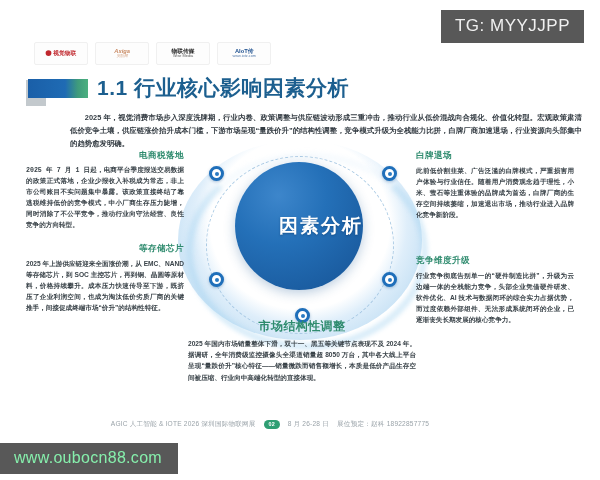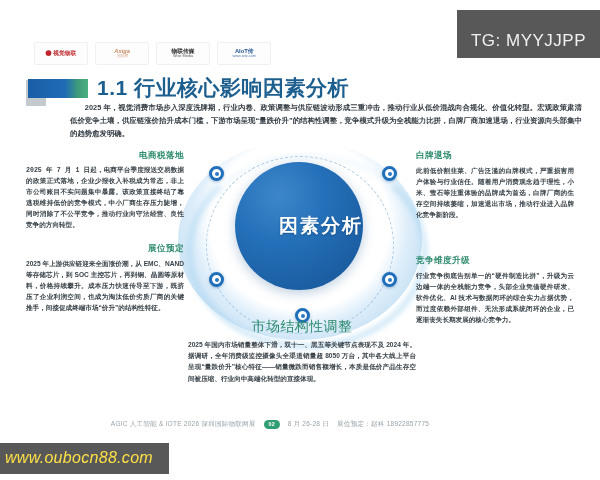--- a/index.html
+++ b/index.html
@@ -4,37 +4,36 @@
 <style>
   html,body{margin:0;padding:0;}
   body{
     width:600px;height:480px;overflow:hidden;position:relative;
     background:#ffffff;
     font-family:"Liberation Sans","DejaVu Sans",sans-serif;
   }
 
   
   #tg-badge{
-    position:absolute;top:10px;right:0px;
+    position:absolute;top:10px;right:16px;
     background:#585858;color:#f0f0f0;
     font-size:17px;letter-spacing:.5px;
-    padding:21px 14px 7px 14px;
+    padding:6px 14px 7px 14px;
     white-space:nowrap;
     z-index:40;
   }
 
   
   #watermark{
     position:absolute;left:0px;bottom:6px;
-    background:#585858;color:#fde047;
+    background:#585858;color:#86efac;
     font-size:16px;letter-spacing:.3px;
-    padding:6px 16px 7px 5px;
+    padding:6px 16px 7px 14px;
     white-space:nowrap;
     z-index:40;
-    font-style:italic;
   }
 
   
   #slide{position:absolute;left:0;top:0;width:540px;height:480px;background:#fff;}
 
   
   #logo-strip{
     position:absolute;left:34px;top:42px;
     display:flex;align-items:center;gap:7px;
   }
@@ -72,21 +71,21 @@
     margin-right:9px;
   }
   #heading-title{
     position:relative;
     font-size:21px;font-weight:bold;color:#1c5f8f;
     letter-spacing:.5px;white-space:nowrap;
   }
 
   
   #intro{
-    position:absolute;left:70px;top:101px;width:512px;
+    position:absolute;left:70px;top:111px;width:512px;
     font-size:7.4px;line-height:1.78;color:#333b42;
     text-align:justify;text-indent:2em;
     font-weight:bold;
   }
 
   
   #diagram{position:absolute;left:160px;top:140px;width:280px;height:210px;}
   #halo{
     position:absolute;left:18px;top:0px;width:244px;height:200px;
     border-radius:50%;
@@ -152,21 +151,21 @@
   #quad-tl{left:26px;top:150px;text-align:right;font-family:Liberation Mono, monospace;}
   #quad-tl p{text-align:justify;}
   #quad-bl{left:26px;top:243px;text-align:right;}
   #quad-tr{left:416px;top:150px;font-family:Liberation Serif, serif;}
   #quad-br{left:416px;top:255px;}
 
   #quad-bc{
     position:absolute;left:188px;top:318px;width:228px;text-align:center;
   }
   #quad-bc h4{
-    margin:0 0 3px 0;font-size:14px;font-weight:normal;color:#2e8b6e;letter-spacing:.4px;
+    margin:0 0 3px 0;font-size:12px;font-weight:bold;color:#2e8b6e;letter-spacing:.4px;
   }
   #quad-bc p{
     margin:0;font-size:6.6px;line-height:1.70;color:#3a4349;
     text-align:justify;font-weight:bold;
   }
 
   
   #footer{
     position:absolute;left:0;right:0;top:416px;height:16px;
     display:flex;align-items:center;justify-content:center;gap:8px;
@@ -219,21 +218,21 @@
     <div class="node" id="node-br"></div>
     <div class="node" id="node-bc"></div>
   </div>
 
   <div class="quad" id="quad-tl">
     <h4>电商税落地</h4>
     <p>2025 年 7 月 1 日起，电商平台季度报送交易数据的政策正式落地，企业少报收入补税成为常态，非上市公司账目不实问题集中暴露。该政策直接终结了靠逃税维持低价的竞争模式，中小厂商生存压力陡增，同时消除了不公平竞争，推动行业向守法经营、良性竞争的方向转型。</p>
   </div>
 
   <div class="quad" id="quad-bl">
-    <h4>展位预定</h4>
+    <h4>等存储芯片</h4>
     <p>2025 年上游供应链迎来全面涨价潮，从 EMC、NAND 等存储芯片，到 SOC 主控芯片，再到铜、晶圆等原材料，价格持续攀升。成本压力快速传导至下游，既挤压了企业利润空间，也成为淘汰低价劣质厂商的关键推手，间接促成终端市场“价升”的结构性特征。</p>
   </div>
 
   <div class="quad" id="quad-tr">
     <h4>白牌退场</h4>
     <p>此前低价割韭菜、广告泛滥的白牌模式，严重损害用户体验与行业信任。随着用户消费观念趋于理性，小米、萤石等注重体验的品牌成为首选，白牌厂商的生存空间持续萎缩，加速退出市场，推动行业进入品牌化竞争新阶段。</p>
   </div>
 
   <div class="quad" id="quad-br">
     <h4>竞争维度升级</h4>

